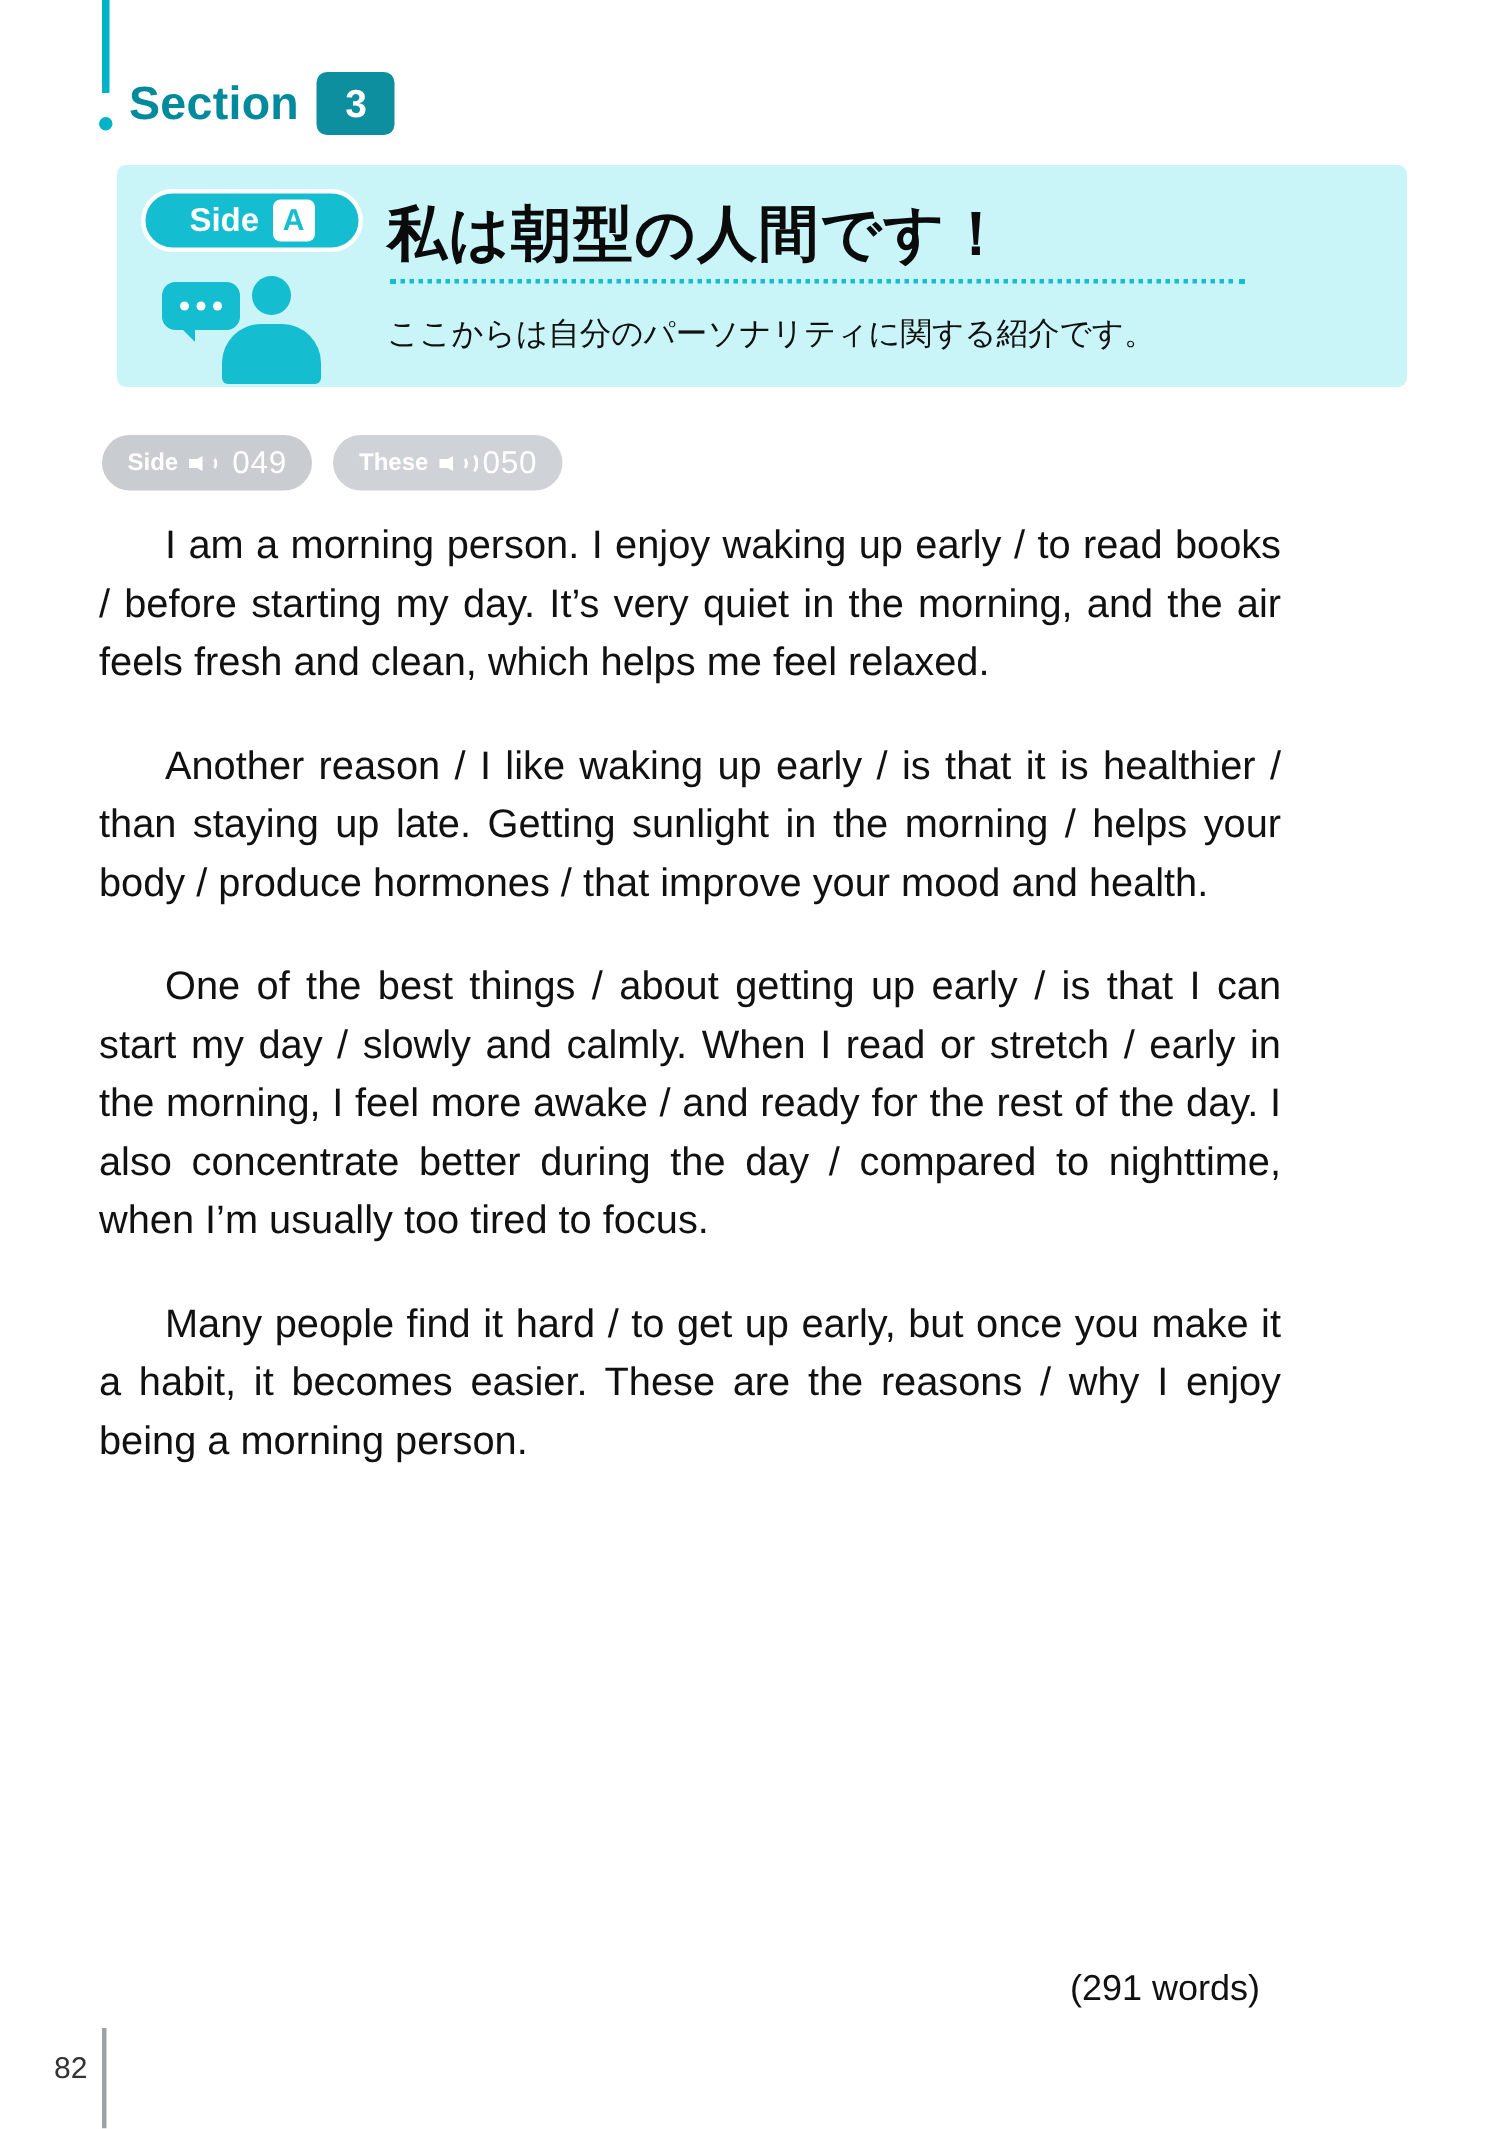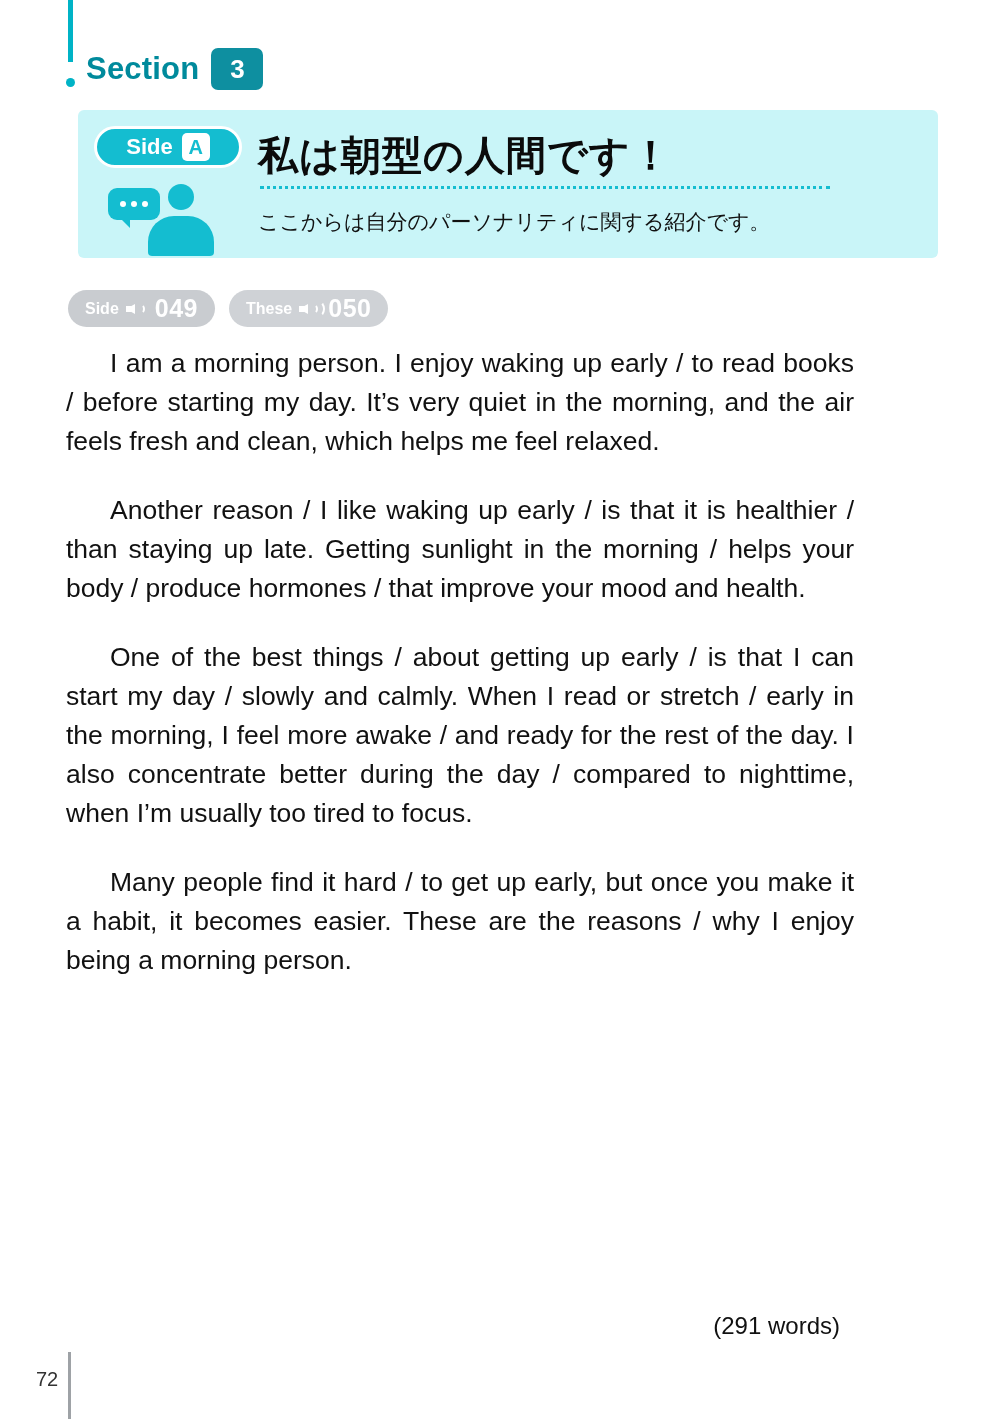--- a/index.html
+++ b/index.html
@@ -213,22 +213,22 @@
     padding: 0 17px;
     color: #ffffff;
     box-sizing: border-box;
   }
   .audio-pill.slow { background: #cfd2d6; }
   .audio-pill .lbl {
     font-size: 16px;
     font-weight: bold;
   }
   .audio-pill .num {
-    font-size: 25px;
-    font-weight: bold;
+    font-size: 21px;
+    font-weight: normal;
     letter-spacing: 0.5px;
   }
   .spk {
     position: relative;
     width: 22px;
     height: 16px;
     display: inline-block;
   }
   .spk .cone {
     position: absolute;
@@ -348,13 +348,13 @@
 </div>
 
 <div class="passage">
   <p>I am a morning person. I enjoy waking up early / to read books / before starting my day. It’s very quiet in the morning, and the air feels fresh and clean, which helps me feel relaxed.</p>
   <p>Another reason / I like waking up early / is that it is healthier / than staying up late. Getting sunlight in the morning / helps your body / produce hormones / that improve your mood and health.</p>
   <p>One of the best things / about getting up early / is that I can start my day / slowly and calmly. When I read or stretch / early in the morning, I feel more awake / and ready for the rest of the day. I also concentrate better during the day / compared to nighttime, when I’m usually too tired to focus.</p>
   <p>Many people find it hard / to get up early, but once you make it a habit, it becomes easier. These are the reasons / why I enjoy being a morning person.</p>
 </div>
 
 <div class="word-count">(291 words)</div>
-<div class="page-number">72</div>
+<div class="page-number">82</div>
 
 </body></html>

